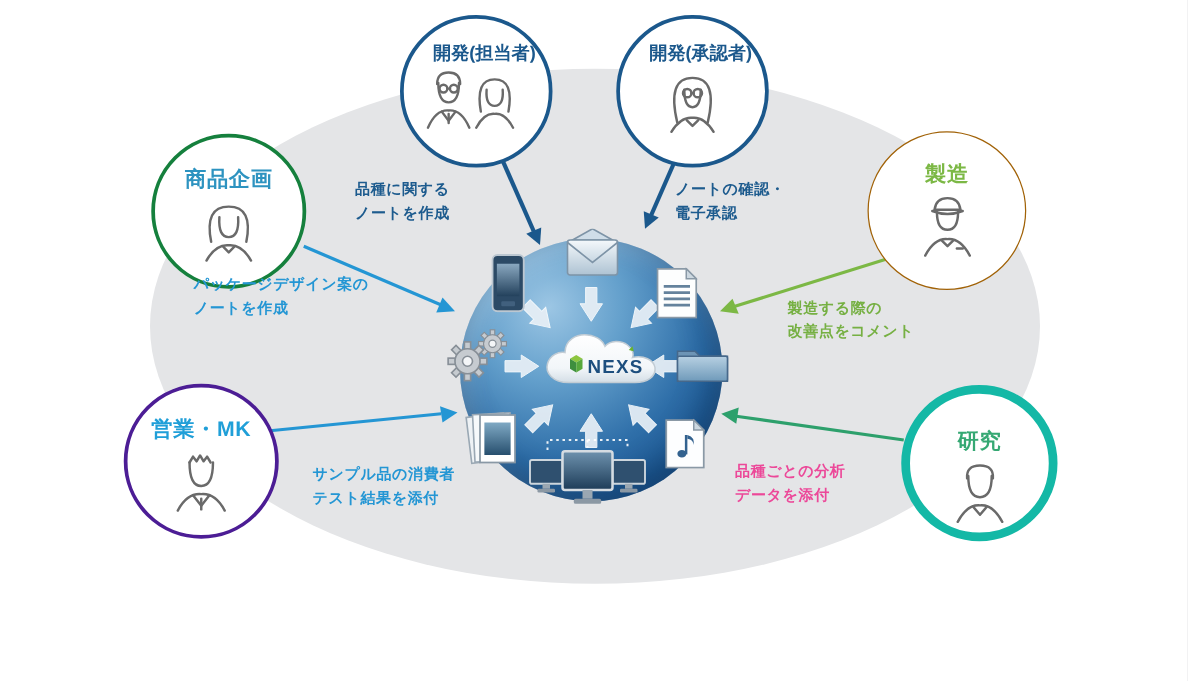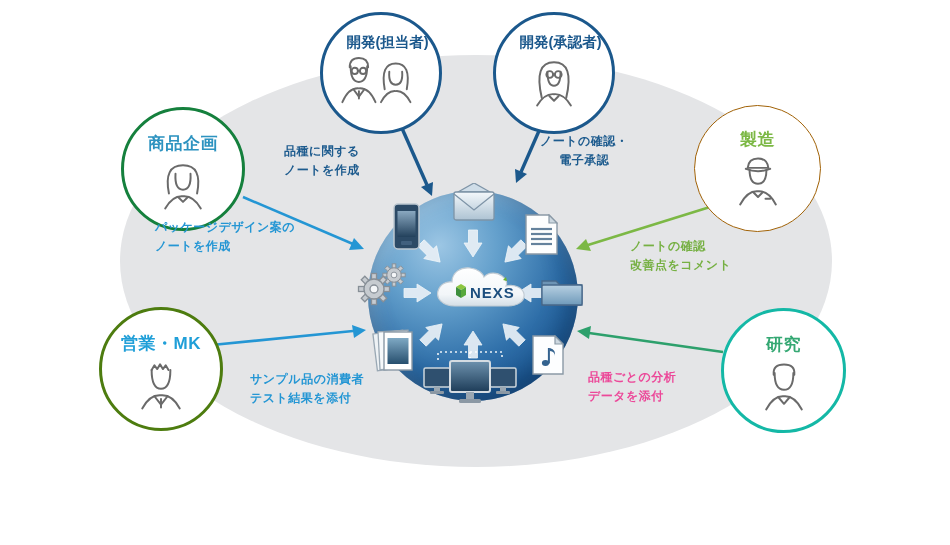--- a/index.html
+++ b/index.html
@@ -29,23 +29,23 @@
   .role-circle{
     border-radius:50%;background:#ffffff;z-index:7;
     display:flex;flex-direction:column;align-items:center;
     box-sizing:border-box;
   }
   .role-label{font-weight:bold;text-align:center;letter-spacing:.5px;}
   .lab-lg{font-size:17px;}
   .lab-sm{font-size:14.5px;letter-spacing:0;margin-left:13px;}
   .b-navy{border:3px solid #1b588c;}    .t-navy2{color:#1b588c;}
   .b-midblue{border:3px solid #15803d;} .t-midblue{color:#2d93c0;}
-  .b-blue{border:3px solid #4d7c0f;}    .t-blue2{color:#209fd8;}
+  .b-blue{border:3px solid #4c1d95;}    .t-blue2{color:#209fd8;}
   .b-green{border:1px solid #a16207;}   .t-green2{color:#7cb845;}
-  .b-teal{border:3px solid #14b8a6;}    .t-teal2{color:#35a873;}
+  .b-teal{border:7px solid #14b8a6;justify-content:center;}    .t-teal2{color:#35a873;}
   .note{
     z-index:7;font-weight:bold;font-size:12px;line-height:1.55;
     white-space:pre-line;letter-spacing:.5px;
   }
   .t-navy{color:#1d5b8e;} .t-blue{color:#2496d4;}
   .t-green{color:#76b043;} .t-teal{color:#ec4899;}
   .avatar{margin-top:2px;}
 </style>
 </head>
 <body>
@@ -334,22 +334,22 @@
       <path d="M21 17 Q20 6 32 6 Q44 6 43 17"></path>
       <path d="M22 15 Q22 33 32 33 Q42 33 42 15"></path>
       <path d="M13 54 Q21 39 32 40 Q43 39 51 54"></path>
       <path d="M26 41 L32 48 L38 41"></path>
     </g>
   </svg>
 </div>
 
 <div class="abs note t-navy" style="left:284px;top:142px;">品種に関する
 ノートを作成</div>
-<div class="abs note t-navy" style="left:540px;top:132px;text-align:center;">ノートの確認・
+<div class="abs note t-navy" style="left:540px;top:142px;">ノートの確認・
 電子承認</div>
 <div class="abs note t-blue" style="left:155px;top:218px;">パッケージデザイン案の
 ノートを作成</div>
 <div class="abs note t-blue" style="left:250px;top:370px;">サンプル品の消費者
 テスト結果を添付</div>
-<div class="abs note t-green" style="left:630px;top:237px;">ノートの確認
+<div class="abs note t-green" style="left:630px;top:237px;">製造する際の
 改善点をコメント</div>
 <div class="abs note t-teal" style="left:588px;top:368px;">品種ごとの分析
 データを添付</div>
 
 </body></html>

